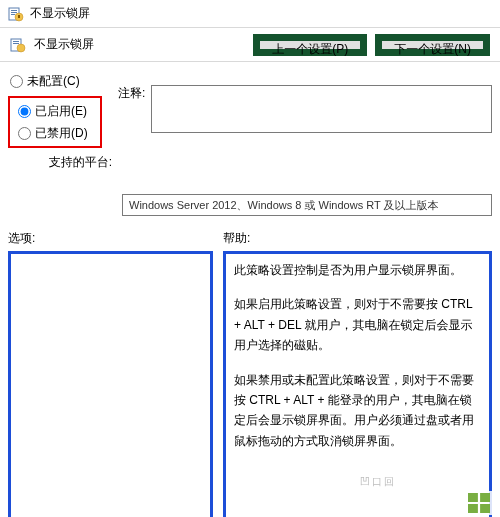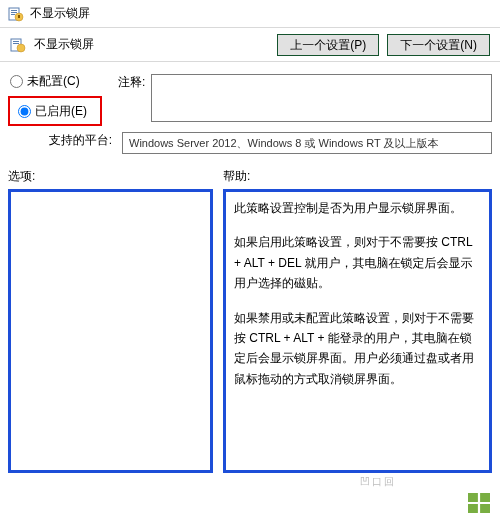--- a/index.html
+++ b/index.html
@@ -39,21 +39,21 @@
     right: 10px;
     display: flex;
     gap: 8px;
   }
   .nav-buttons button {
     font-family: inherit;
     font-size: 12px;
     height: 22px;
     padding: 0 12px;
     background: #e1e1e1;
-    border: 1px solid #14532d;
+    border: 7px solid #14532d;
     cursor: pointer;
   }
   .divider {
     border-top: 1px solid #d9d9d9;
     margin: 2px 0 0 0;
   }
   .config-row {
     display: flex;
     align-items: center;
     padding: 6px 8px 0 8px;
@@ -94,20 +94,21 @@
   .platform-box {
     flex: 1;
     border: 1px solid #7a7a7a;
     height: 22px;
     display: flex;
     align-items: center;
     padding: 0 6px;
     font-size: 11px;
     color: #333;
     overflow: hidden;
+    margin-top: 40px;
   }
   .lower {
     display: flex;
     padding: 14px 8px 0 8px;
     gap: 10px;
   }
   .options-col { width: 205px; }
   .help-col { flex: 1; }
   .col-label { margin-bottom: 4px; }
   .big-box {
@@ -198,20 +199,24 @@
   <div class="radios-col">
     <label class="radio-item">
       <input type="radio" name="state" style="">
       <span>未配置(C)</span>
     </label>
     <div class="highlight-box">
       <label class="radio-item">
         <input type="radio" name="state" checked="" style="">
         <span>已启用(E)</span>
       </label>
+      <label class="radio-item">
+        <input type="radio" name="state" style="">
+        <span>已禁用(D)</span>
+      </label>
     </div>
   </div>
   <div class="comment-col">
     <span class="lbl">注释:</span>
     <textarea class="comment-textarea" style=""></textarea>
   </div>
 </div>
 
 <div class="platform-row">
   <span class="lbl">支持的平台:</span>

